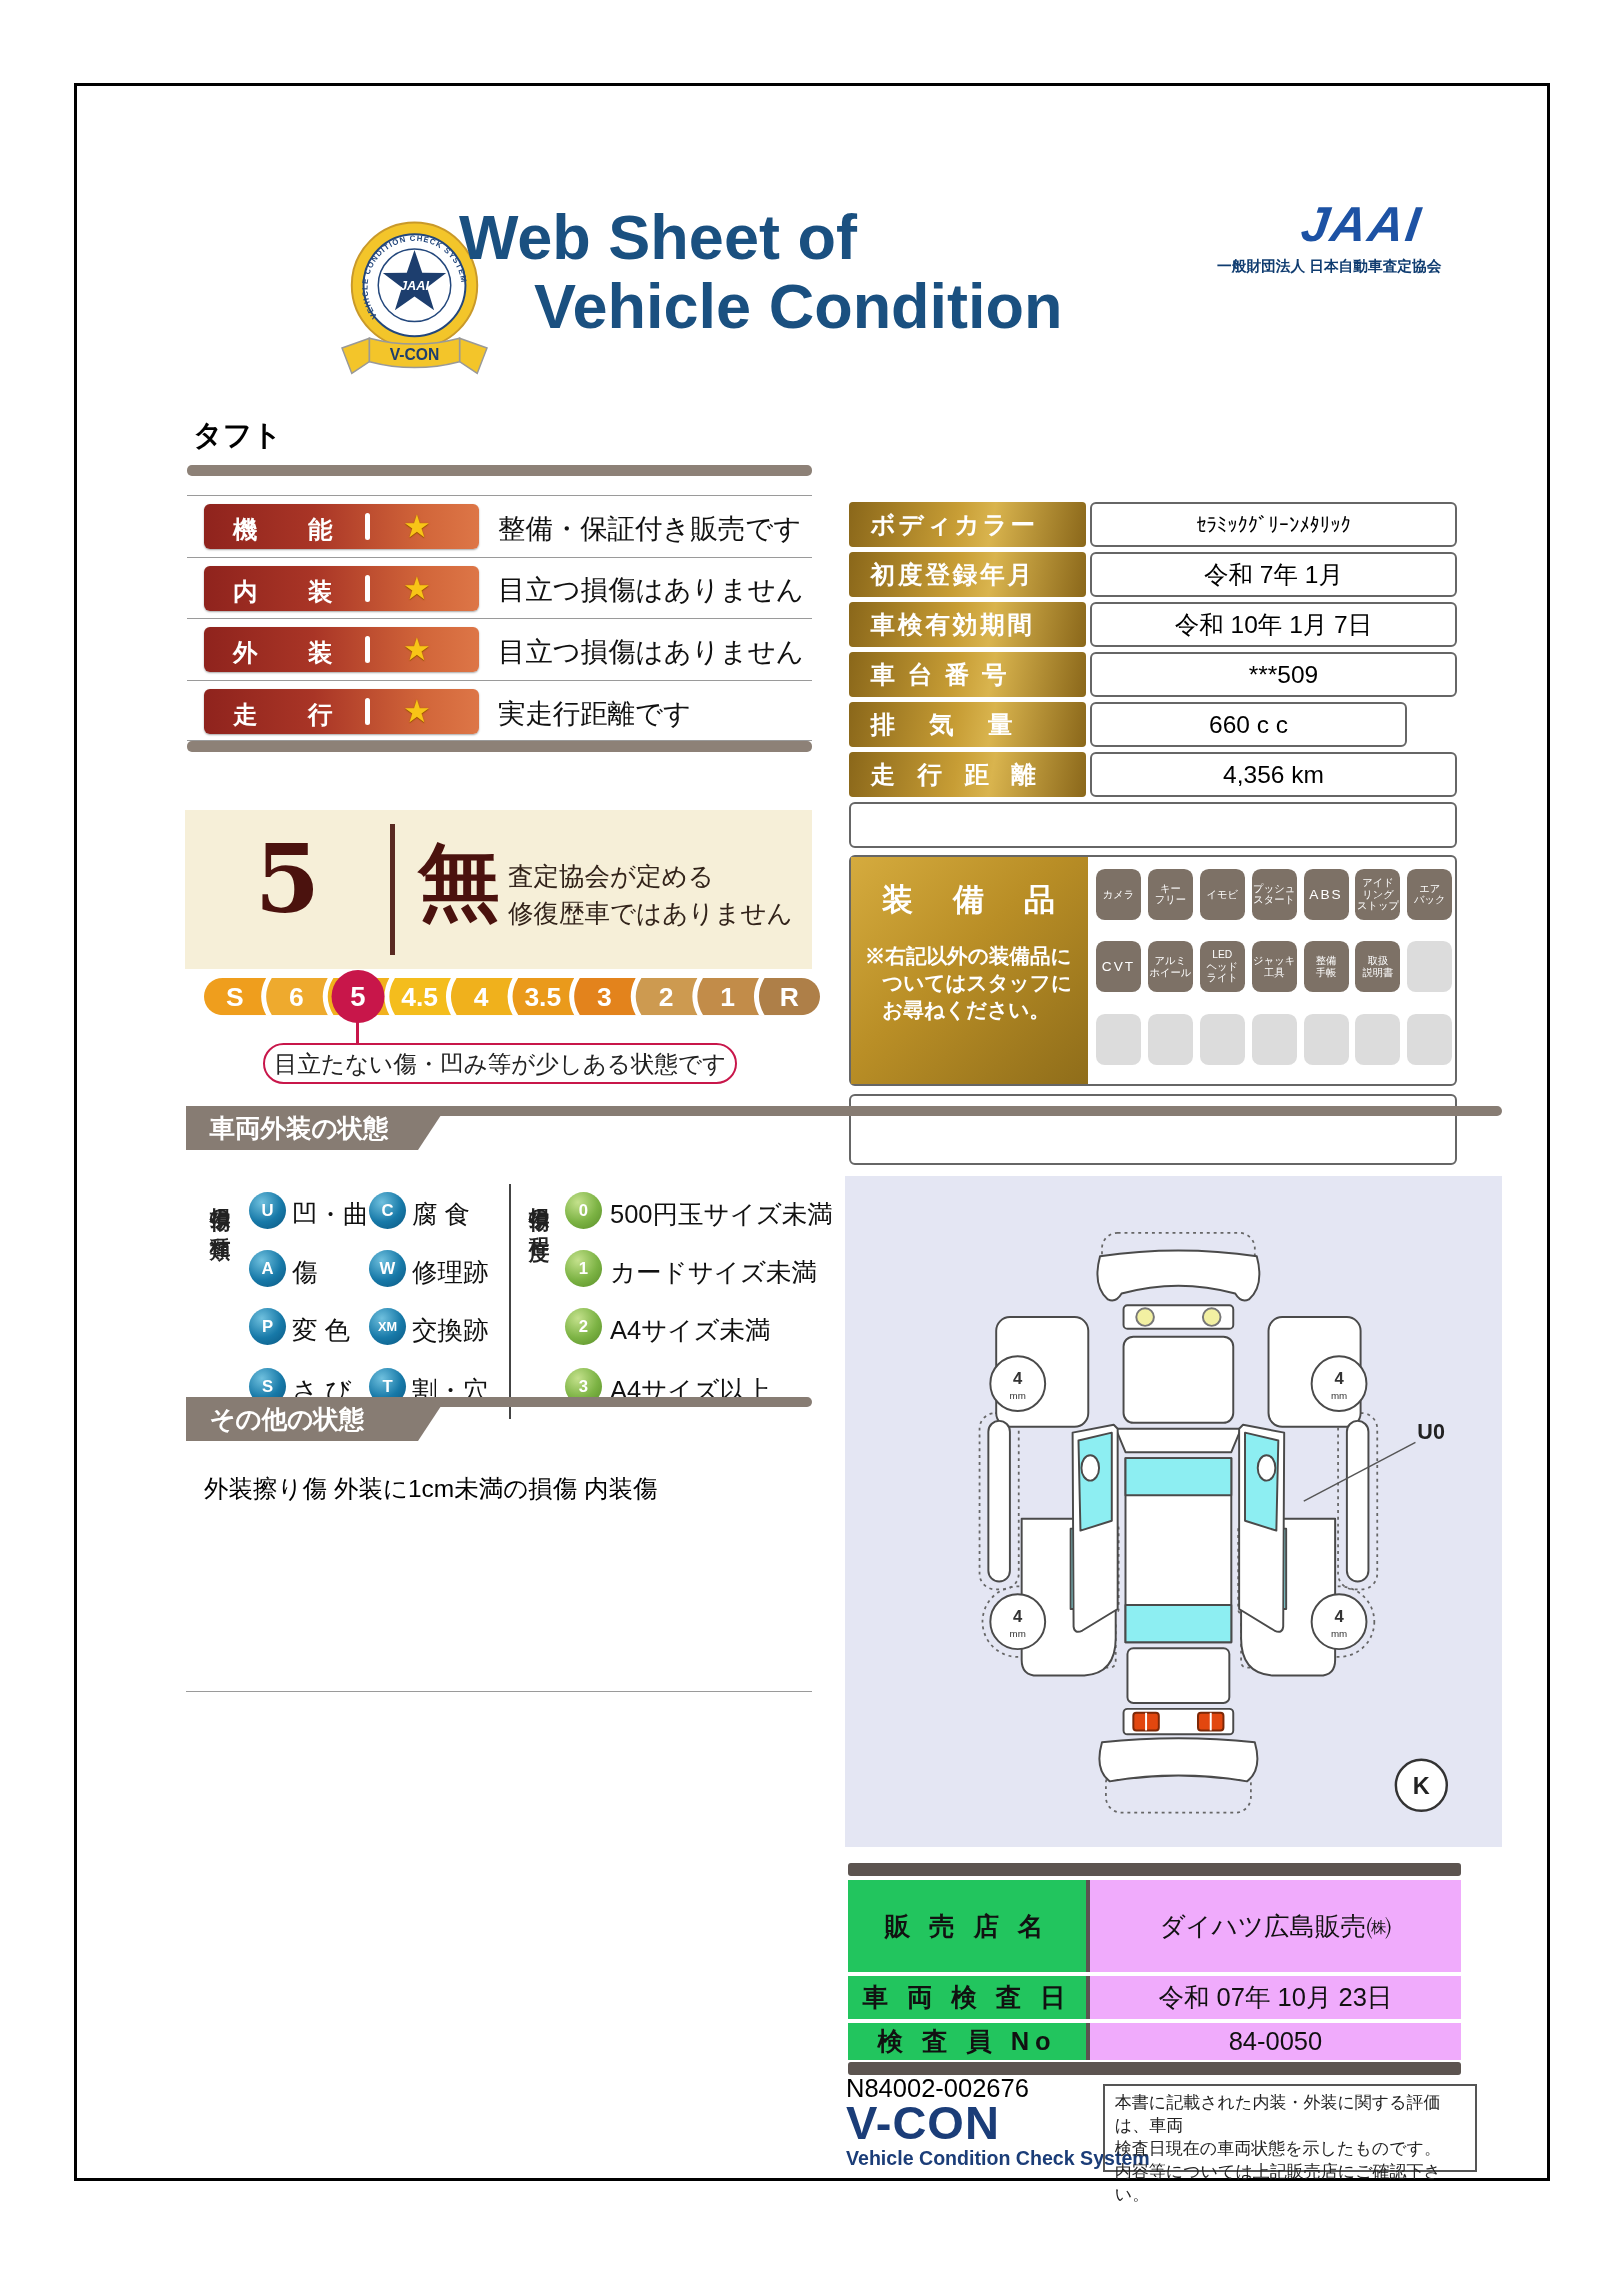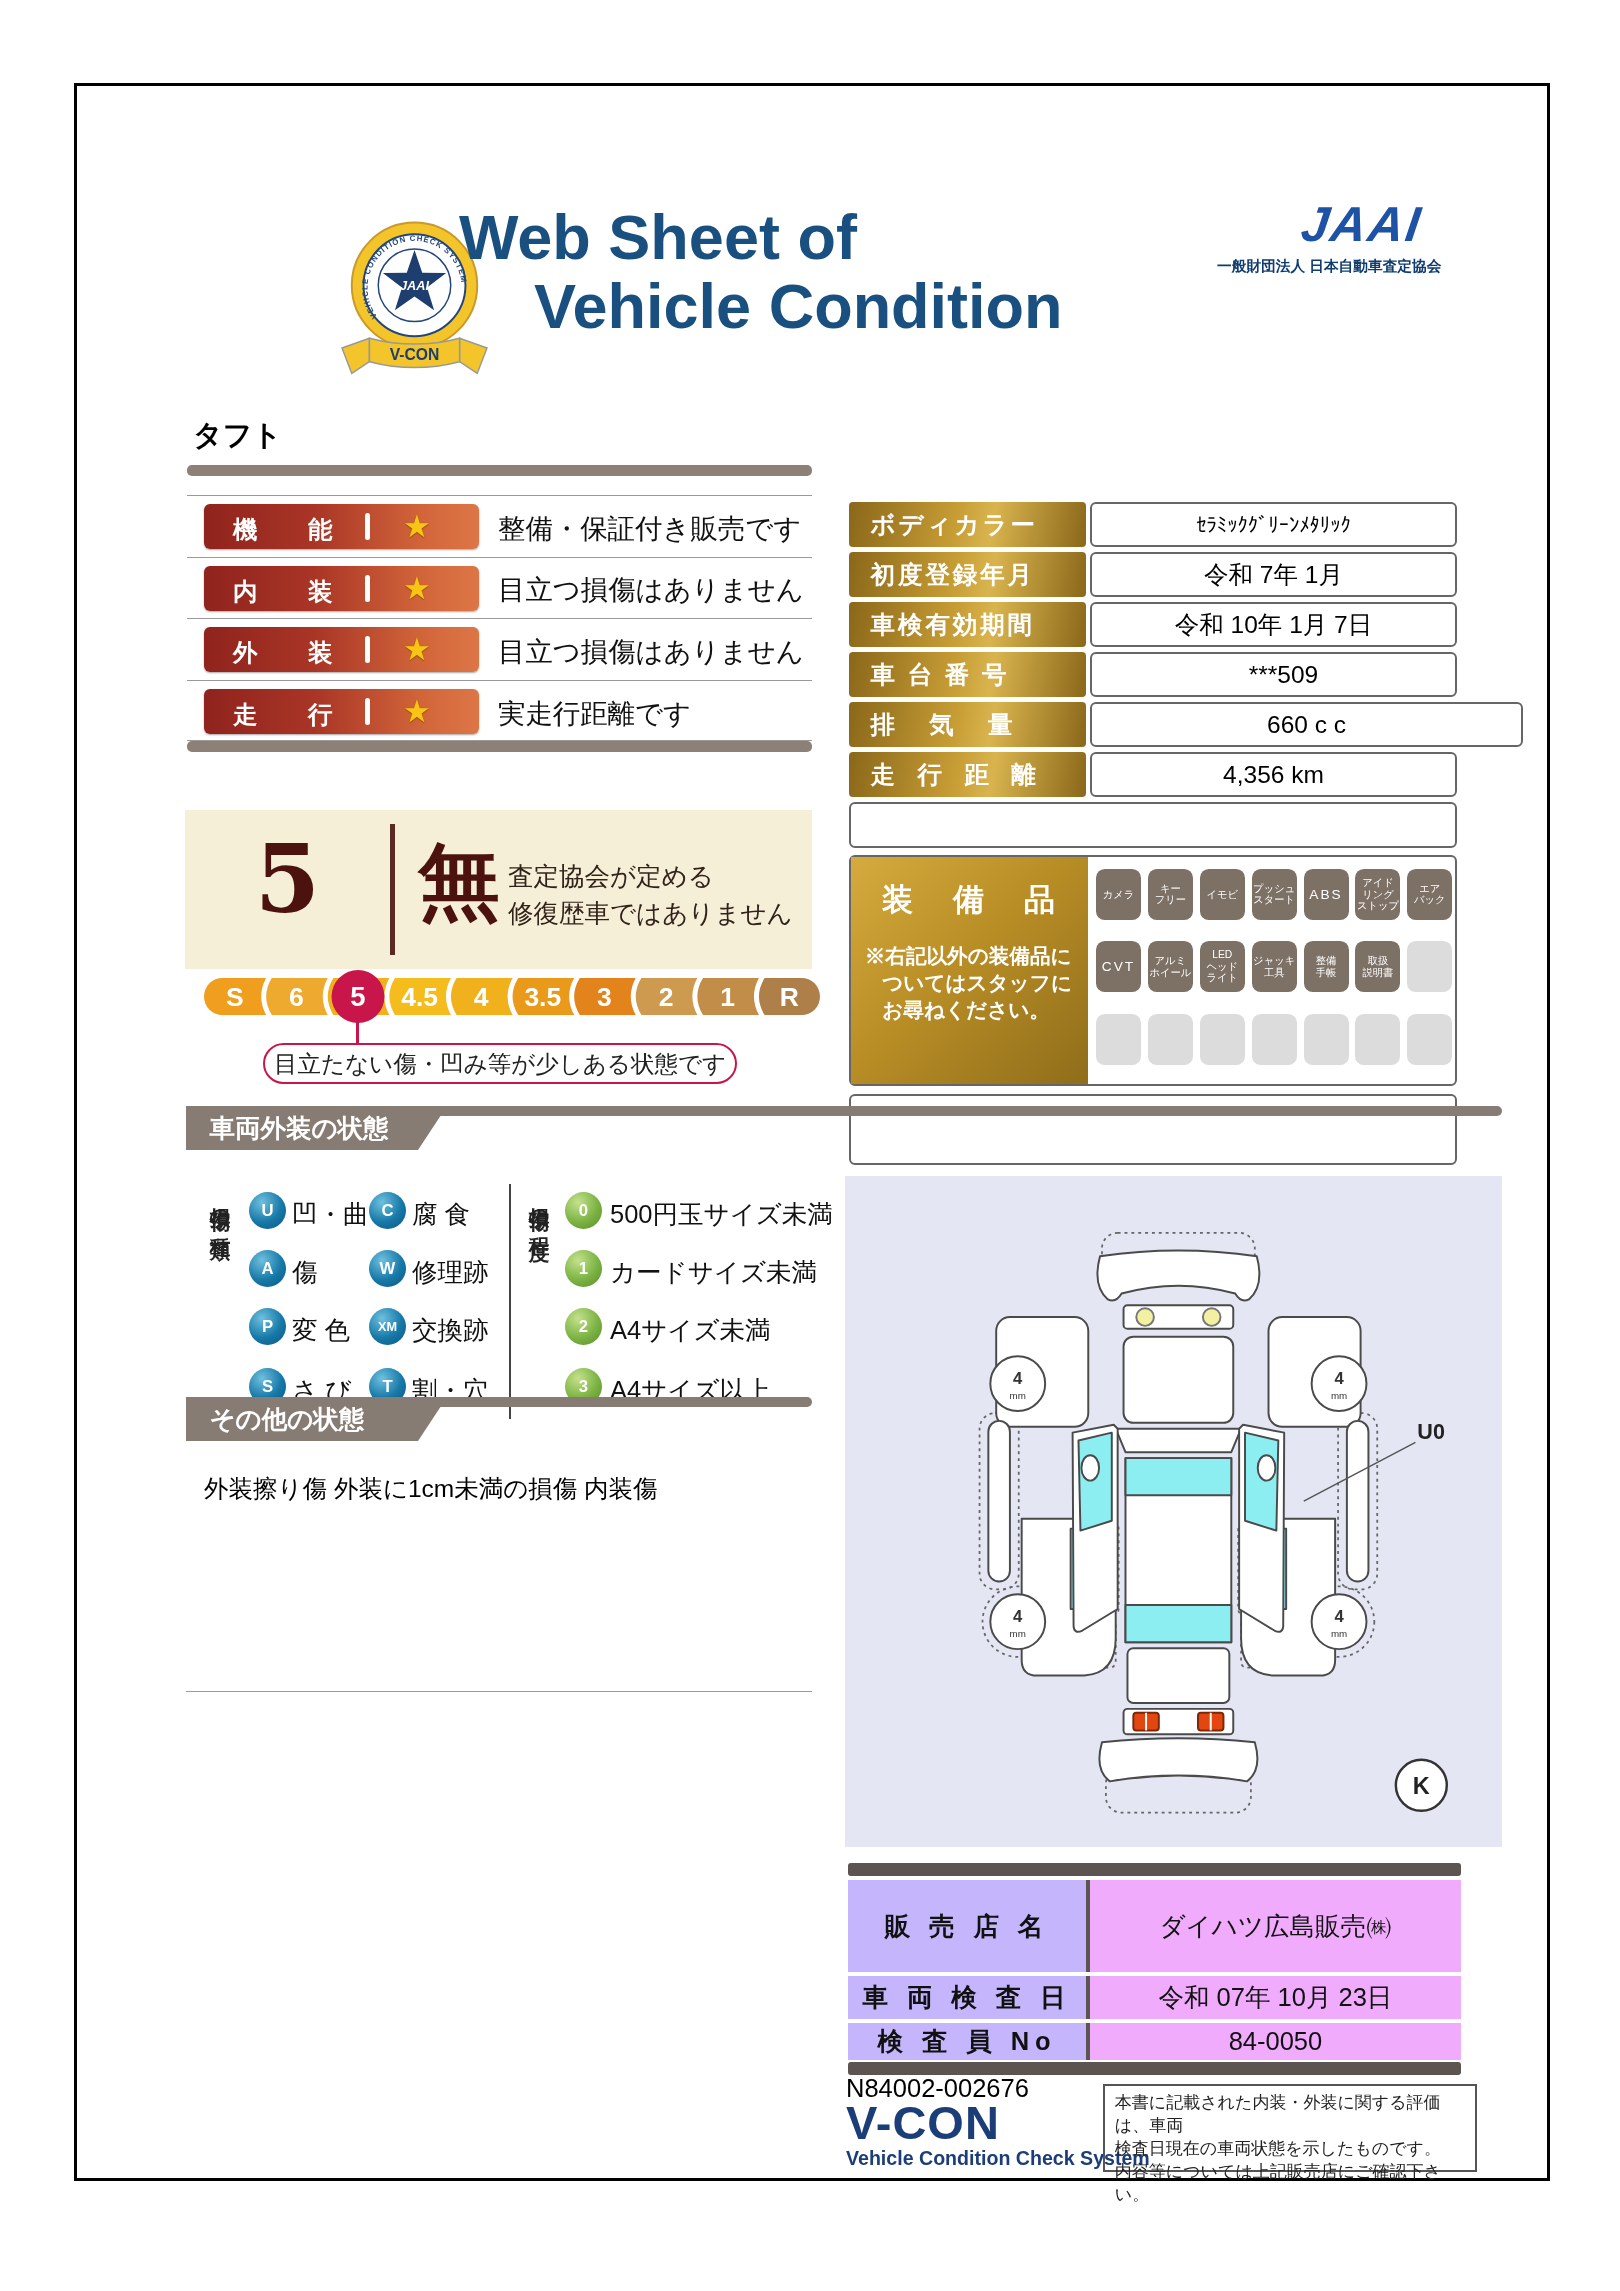--- a/index.html
+++ b/index.html
@@ -49,21 +49,21 @@
   .equip-title{font-size:31px;font-weight:bold;letter-spacing:15.7px;}
   .equip-note{font-size:20.6px;line-height:1.3;font-weight:600;}
   .badge-row{display:flex;gap:6.9px;}
   .ebadge{width:45px;height:51px;border-radius:8.8px;background:#7d7166;color:#fff;display:flex;flex-direction:column;align-items:center;justify-content:center;font-size:10.3px;line-height:1.12;text-align:center;overflow:hidden;}
   .ebadge.empty{background:#dcdcdc;}
   
   .diagram{background:#e4e6f3;}
   
   .dbar{background:#5c5450;border-radius:2.9px;}
   .drow{display:flex;}
-  .dlab{background:#c4b5fd;display:flex;align-items:center;justify-content:center;font-size:25.5px;font-weight:bold;color:#111;letter-spacing:5.9px;}
+  .dlab{background:#22c55e;display:flex;align-items:center;justify-content:center;font-size:25.5px;font-weight:bold;color:#111;letter-spacing:5.9px;}
   .ddiv{width:3.9px;background:#5c5450;}
   .dval{background:#f0abfc;display:flex;align-items:center;justify-content:center;font-size:25.5px;color:#111;}
   
   .serial{font-size:25.5px;color:#000;text-align:right;}
   .vcon{font-size:47px;font-weight:900;color:#1b3d78;letter-spacing:1px;line-height:1;}
   .vcon-sub{font-size:19.6px;font-weight:800;color:#1b3d78;white-space:nowrap;}
   .fnote{border:2px solid #555;font-size:17px;color:#222;line-height:1.35;padding:5.9px 9.8px;box-sizing:border-box;}
 </style>
 </head>
 <body>
@@ -185,21 +185,21 @@
 
   <div class="abs gcell" style="left:849px;top:502px;width:237px;height:45px;">ボディカラー</div>
   <div class="abs vcell" style="left:1090px;top:502px;width:367px;height:45px;font-size:20.6px;">ｾﾗﾐｯｸｸﾞﾘｰﾝﾒﾀﾘｯｸ</div>
   <div class="abs gcell" style="left:849px;top:552px;width:237px;height:45px;">初度登録年月</div>
   <div class="abs vcell" style="left:1090px;top:552px;width:367px;height:45px;">令和 7年 1月</div>
   <div class="abs gcell" style="left:849px;top:602px;width:237px;height:45px;">車検有効期間</div>
   <div class="abs vcell" style="left:1090px;top:602px;width:367px;height:45px;">令和 10年 1月 7日</div>
   <div class="abs gcell" style="left:849px;top:652px;width:237px;height:45px;">車 台 番 号</div>
   <div class="abs vcell" style="left:1090px;top:652px;width:367px;height:45px;padding-left:20px;">***509</div>
   <div class="abs gcell" style="left:849px;top:702px;width:237px;height:45px;letter-spacing:13.7px;">排 気 量</div>
-  <div class="abs vcell" style="left:1090px;top:702px;width:433px;height:45px;">660 c c</div>
+  <div class="abs vcell" style="left:1090px;top:702px;width:317px;height:45px;">660 c c</div>
   <div class="abs gcell" style="left:849px;top:752px;width:237px;height:45px;letter-spacing:7.8px;">走 行 距 離</div>
   <div class="abs vcell" style="left:1090px;top:752px;width:367px;height:45px;">4,356 km</div>
 
   <div class="abs emptybox" style="left:849px;top:802px;width:608px;height:46px;"></div>
 
   <div class="abs equip-wrap" style="left:849px;top:855px;width:608px;height:231px;padding-left:48px;">
     <div class="abs equip-gold" style="left:0;top:0;width:237px;height:227px;">
       <div class="abs equip-title" style="left:31px;top:21.6px;white-space:nowrap;">装 備 品</div>
       <div class="abs equip-note" style="left:13.7px;top:86px;">
         <div>※右記以外の装備品に</div>

